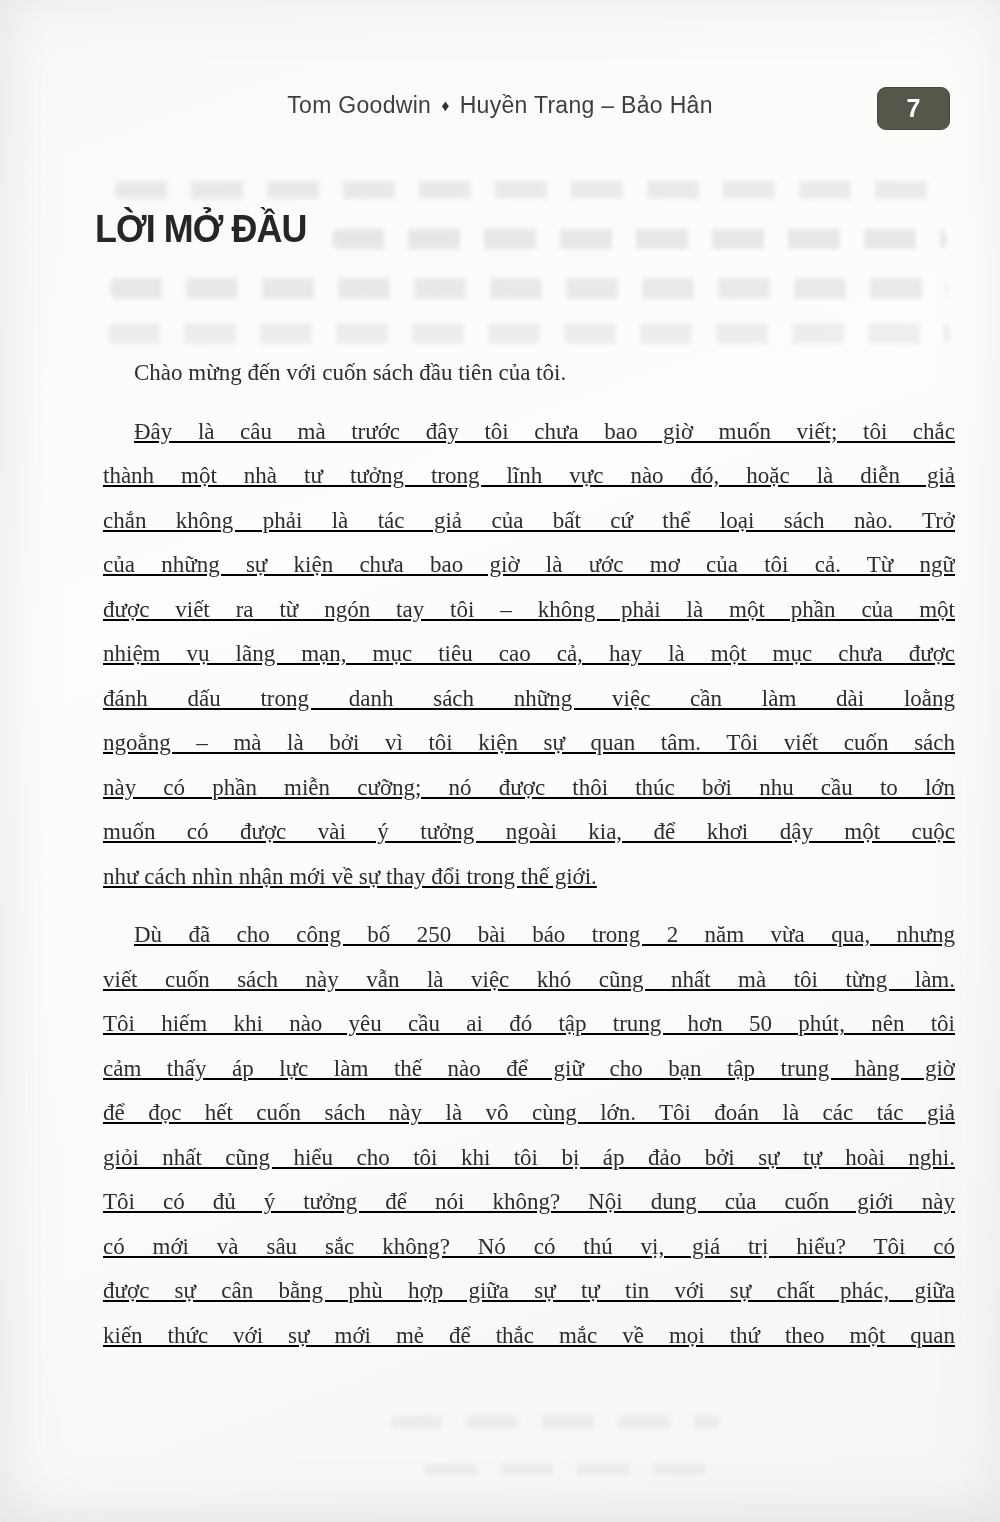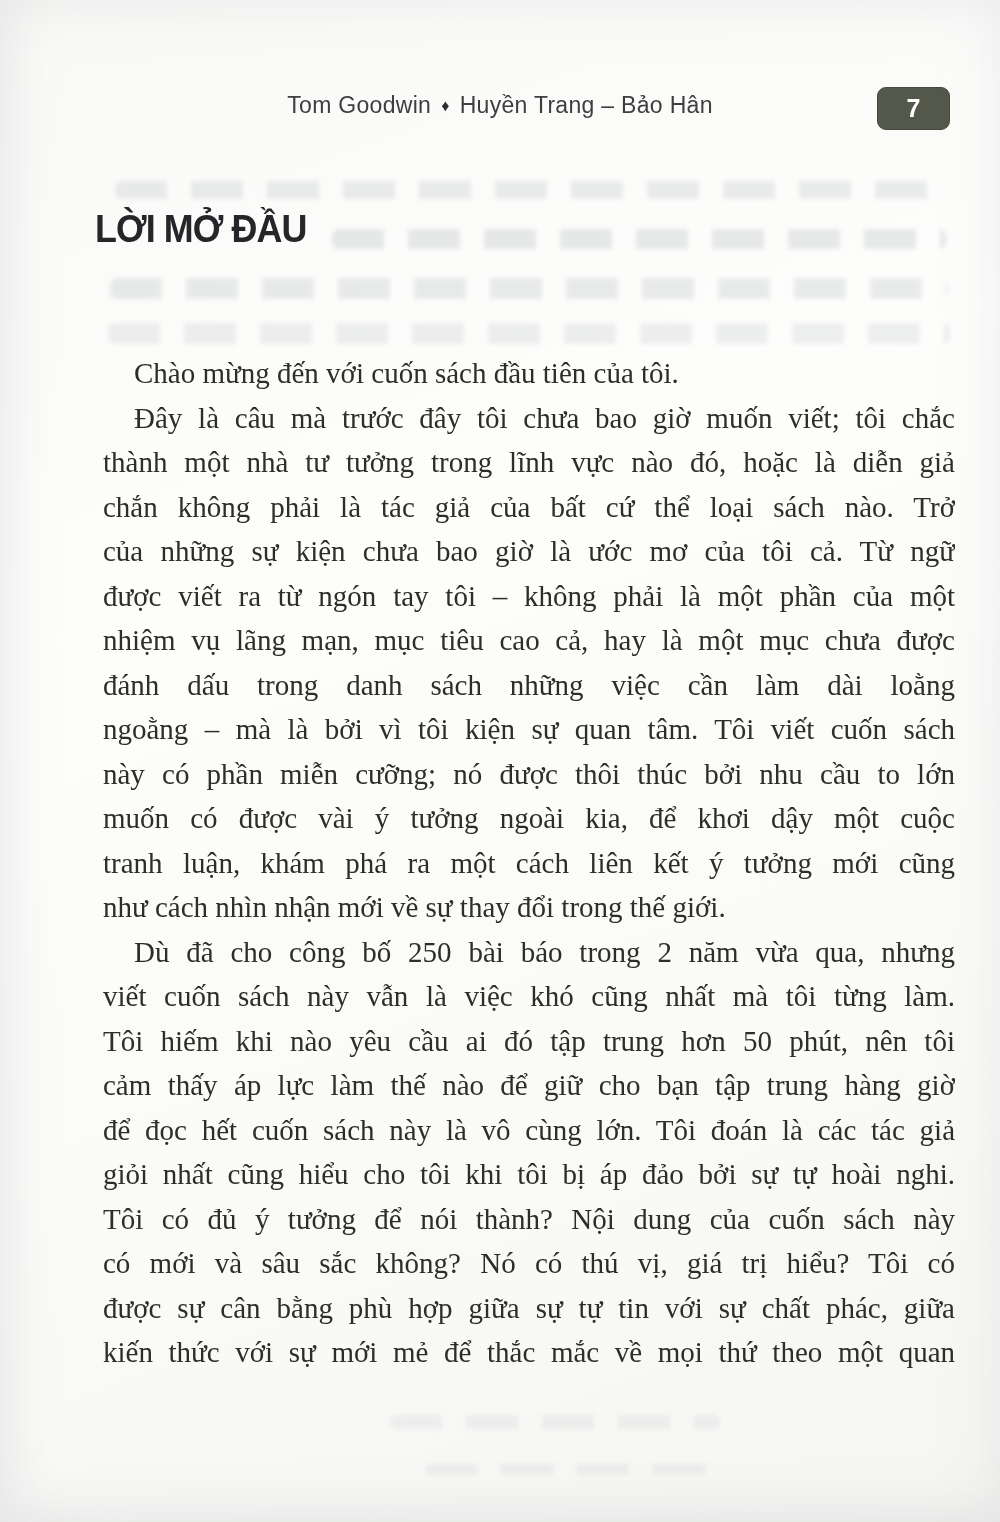--- a/index.html
+++ b/index.html
@@ -32,24 +32,24 @@
     position:absolute;top:207px;left:95px;
     font-family:"Liberation Sans",sans-serif;
     font-weight:bold;font-size:39px;letter-spacing:-1px;color:#26262a;
     transform:scaleX(0.92);transform-origin:left center;
     white-space:nowrap;
   }
   
   .body-text{
     position:absolute;top:351px;left:103px;width:852px;
   }
-  .para + .para{}
+  .para + .para{margin-top:14px;text-decoration:underline;}
   .line{
     font-family:"Liberation Serif","DejaVu Serif",serif;
-    font-size:29px;line-height:44.5px;height:44.5px;
+    font-size:23px;line-height:44.5px;height:44.5px;
     color:#2e2d2b;
     text-align:justify;text-align-last:justify;
     overflow:hidden;
   }
   .line.first{text-indent:31px;}
   .line.last{text-align-last:left;}
   
   .ghost{
     position:absolute;border-radius:7px;
     filter:blur(2.2px);
@@ -93,30 +93,29 @@
         <div class="line first">Đây là câu mà trước đây tôi chưa bao giờ muốn viết; tôi chắc</div>
         <div class="line">thành một nhà tư tưởng trong lĩnh vực nào đó, hoặc là diễn giả</div>
         <div class="line">chắn không phải là tác giả của bất cứ thể loại sách nào. Trở</div>
         <div class="line">của những sự kiện chưa bao giờ là ước mơ của tôi cả. Từ ngữ</div>
         <div class="line">được viết ra từ ngón tay tôi – không phải là một phần của một</div>
         <div class="line">nhiệm vụ lãng mạn, mục tiêu cao cả, hay là một mục chưa được</div>
         <div class="line">đánh dấu trong danh sách những việc cần làm dài loằng</div>
         <div class="line">ngoằng – mà là bởi vì tôi kiện sự quan tâm. Tôi viết cuốn sách</div>
         <div class="line">này có phần miễn cưỡng; nó được thôi thúc bởi nhu cầu to lớn</div>
         <div class="line">muốn có được vài ý tưởng ngoài kia, để khơi dậy một cuộc</div>
-        <div class="line">tranh luận, khám phá ra một cách liên kết ý tưởng mới cũng</div>
         <div class="line last">như cách nhìn nhận mới về sự thay đổi trong thế giới.</div>
       </div>
       <div class="para">
         <div class="line first">Dù đã cho công bố 250 bài báo trong 2 năm vừa qua, nhưng</div>
         <div class="line">viết cuốn sách này vẫn là việc khó cũng nhất mà tôi từng làm.</div>
         <div class="line">Tôi hiếm khi nào yêu cầu ai đó tập trung hơn 50 phút, nên tôi</div>
         <div class="line">cảm thấy áp lực làm thế nào để giữ cho bạn tập trung hàng giờ</div>
         <div class="line">để đọc hết cuốn sách này là vô cùng lớn. Tôi đoán là các tác giả</div>
         <div class="line">giỏi nhất cũng hiểu cho tôi khi tôi bị áp đảo bởi sự tự hoài nghi.</div>
-        <div class="line">Tôi có đủ ý tưởng để nói thành? Nội dung của cuốn sách này</div>
+        <div class="line">Tôi có đủ ý tưởng để nói không? Nội dung của cuốn giới này</div>
         <div class="line">có mới và sâu sắc không? Nó có thú vị, giá trị hiểu? Tôi có</div>
         <div class="line">được sự cân bằng phù hợp giữa sự tự tin với sự chất phác, giữa</div>
         <div class="line">kiến thức với sự mới mẻ để thắc mắc về mọi thứ theo một quan</div>
       </div>
     </div>
 
 </div>
 
 </body></html>

